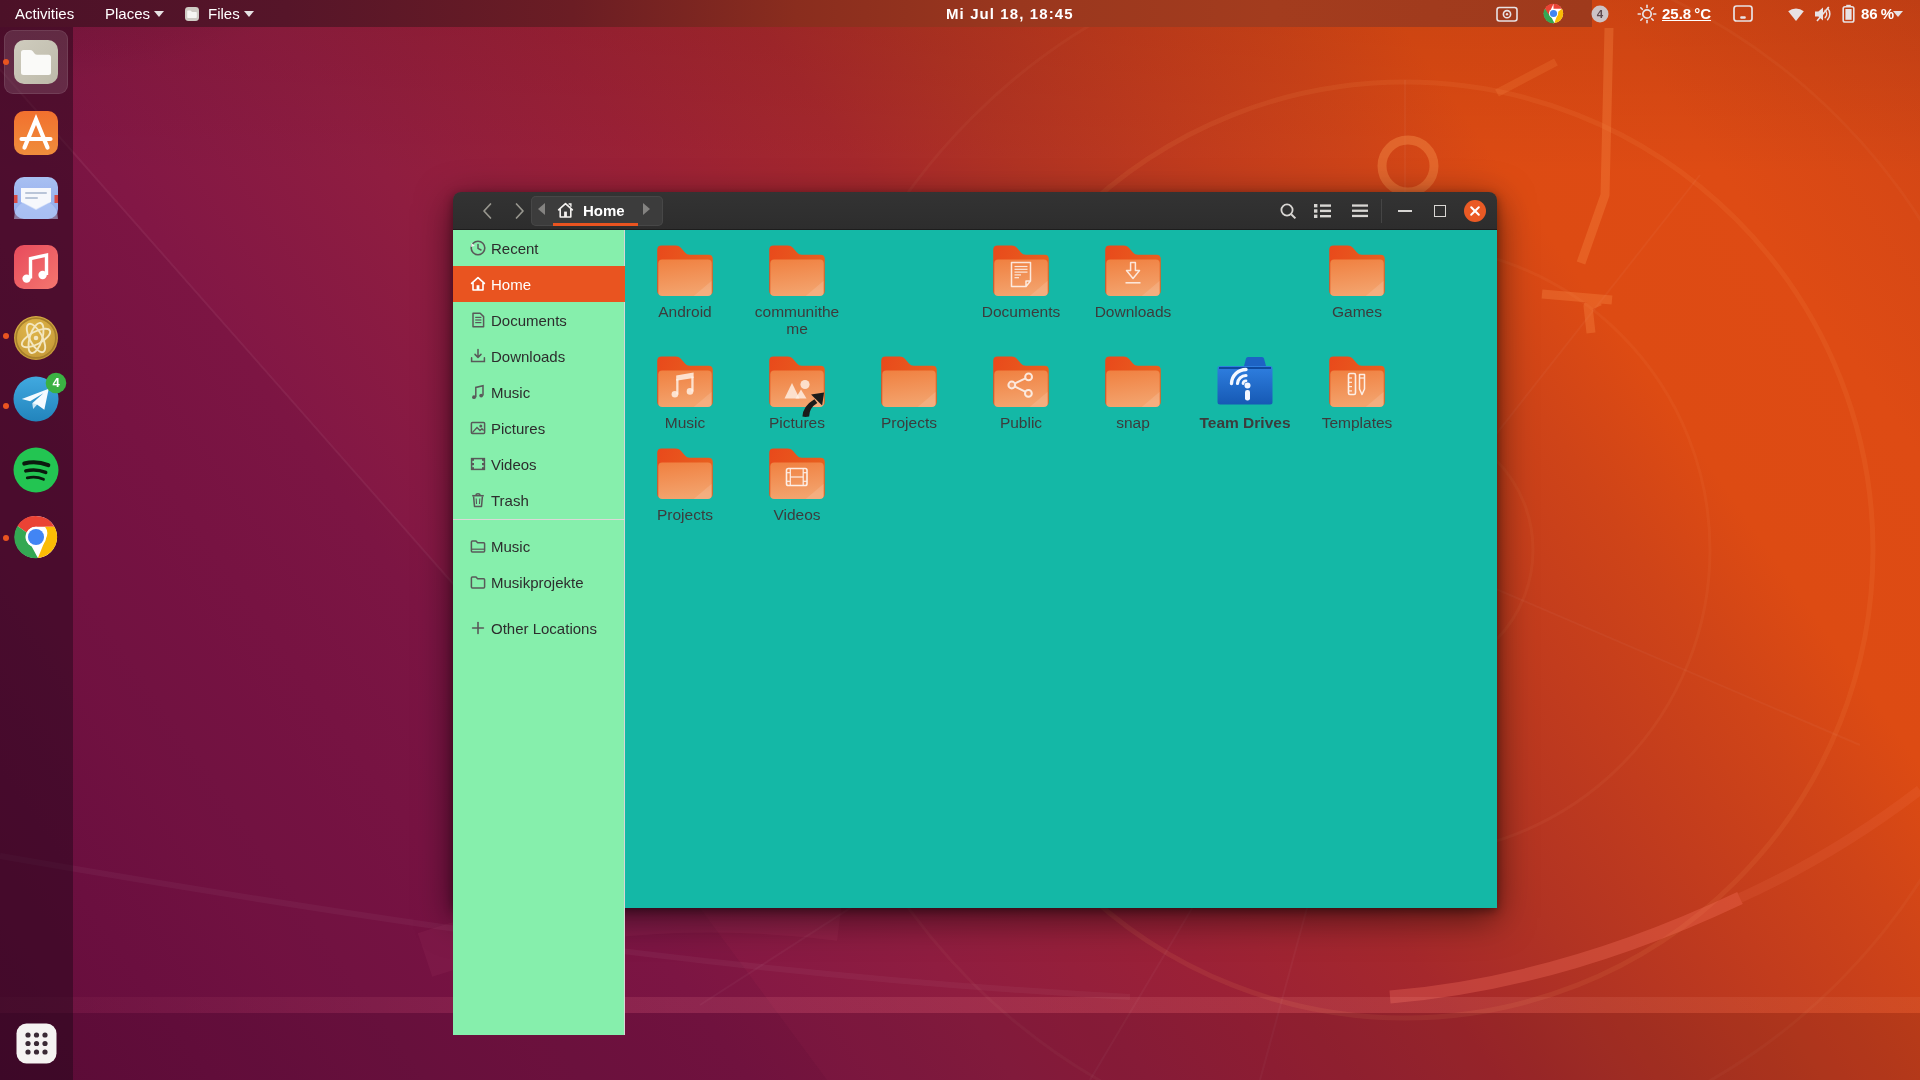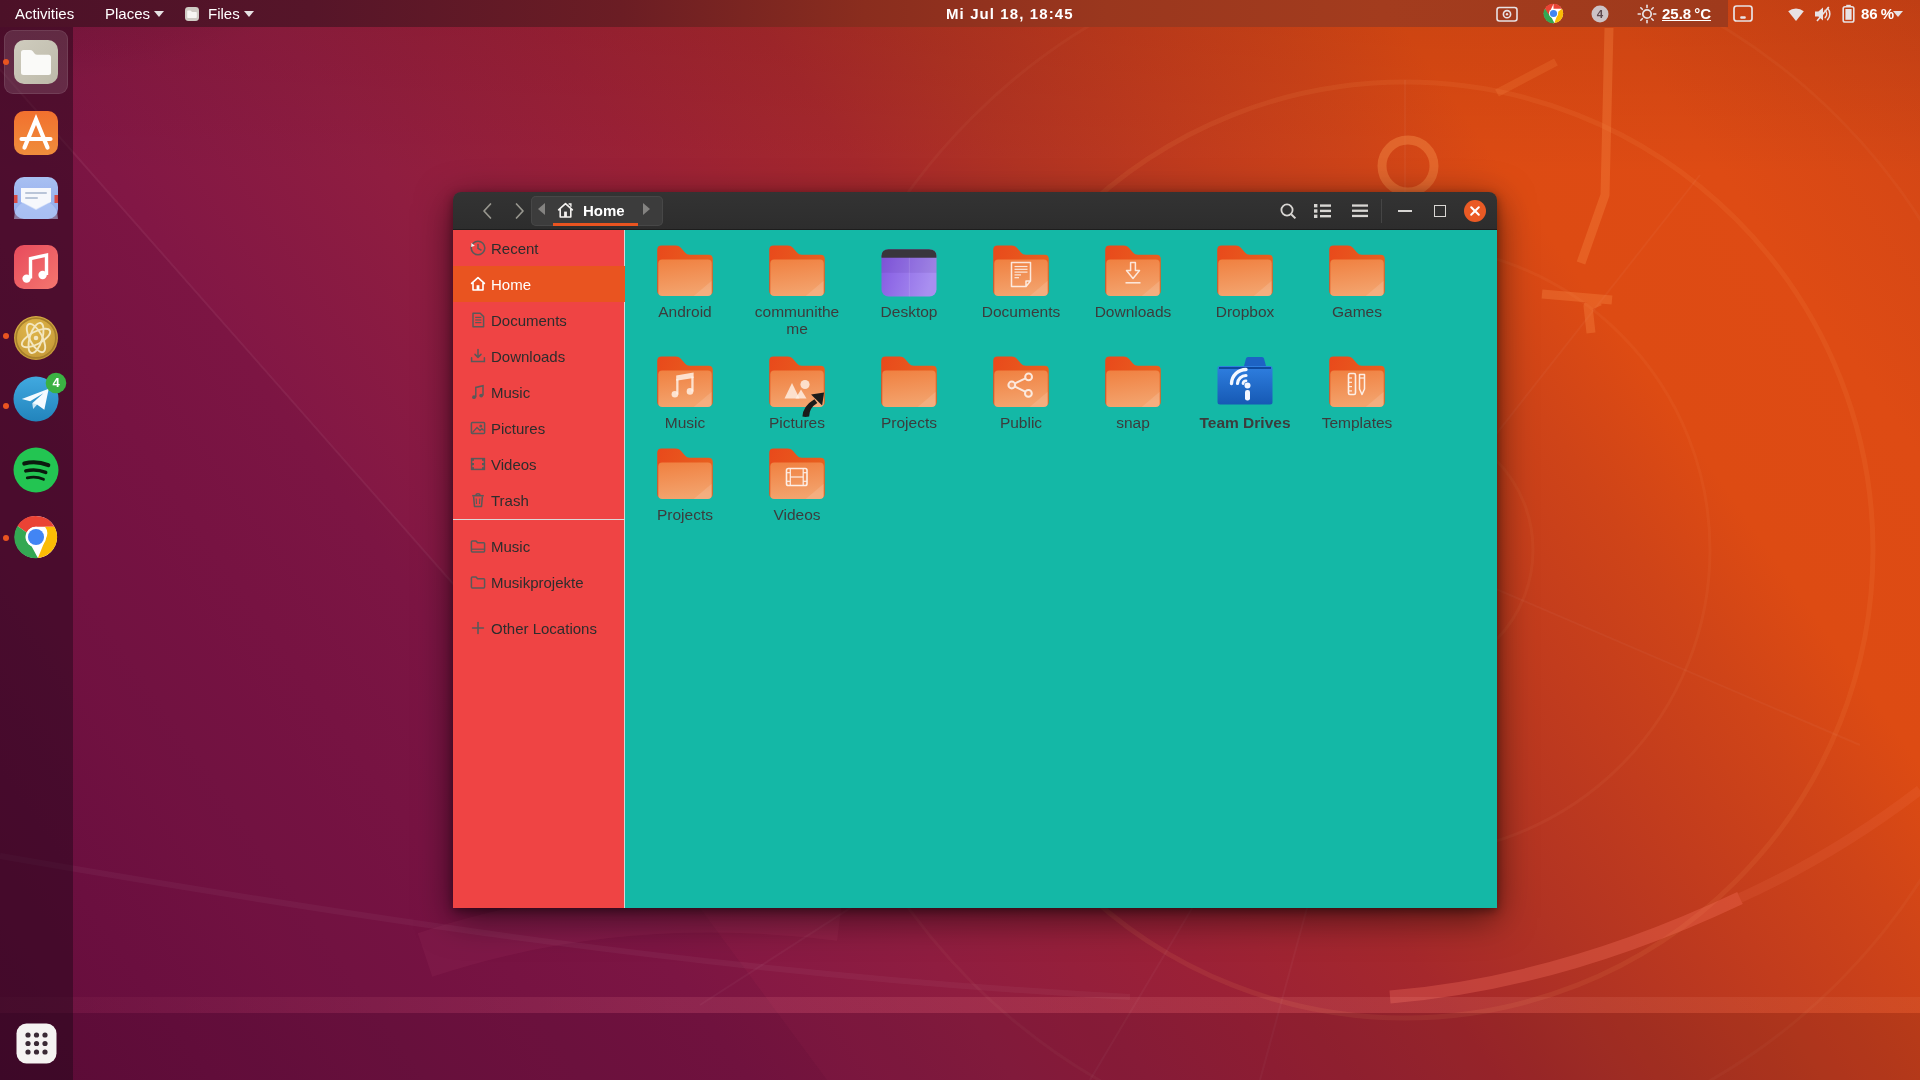--- a/index.html
+++ b/index.html
@@ -9,40 +9,40 @@
   
   #wall { position:absolute; inset:0;
     background:
       linear-gradient(to bottom, rgba(40,0,5,0.10) 0%, rgba(40,0,5,0.0) 16%),
       radial-gradient(ellipse 600px 350px at 0px -160px, rgba(18,0,14,0.30) 0%, rgba(18,0,14,0) 70%),
       linear-gradient(55deg, #690e3d 0%, #701041 8%, #781343 16%, #821745 28%, #8f1d40 38%, #9b2136 48%, #a5282c 56%, #b13323 62%, #c23c1d 69%, #cf4418 75%, #dd4b13 80%, #de4b14 88%, #d04516 100%);
   }
   #wallsvg { position:absolute; inset:0; }
 
   
-  #topbar { position:absolute; left:0; top:0; width:1728px; height:27px;
+  #topbar { position:absolute; left:0; top:0; width:1592px; height:27px;
     background:linear-gradient(90deg, #4c1128 0%, #561529 18%, #6b1d24 36%, #8a2d1e 50%, #9a371e 64%, #a33c1e 80%, #9f3a1c 100%);
     color:#fff; font-size:15px; }
   .tb { position:absolute; top:0; height:27px; display:flex; align-items:center; white-space:nowrap; }
   .caret { display:inline-block; width:0; height:0; border-left:5px solid transparent; border-right:5px solid transparent; border-top:6px solid #e8e2e4; margin-left:4px; }
 
   
   #dock { position:absolute; left:0; top:27px; width:73px; height:1053px; background:rgba(30,6,24,0.47); }
   .dicon { position:absolute; left:13px; width:46px; height:46px; }
   .dot { position:absolute; left:3px; width:6px; height:6px; border-radius:50%; background:#e95420; }
 
   
   #win { position:absolute; left:453px; top:192px; width:1044px; height:716px;
     border-radius:8px 8px 2px 2px;
     box-shadow:0 10px 36px rgba(0,0,0,0.55), 0 3px 10px rgba(0,0,0,0.38);
   }
   #header { position:absolute; left:0; top:0; width:1044px; height:38px;
     background:linear-gradient(to bottom,#333333 0%, #2d2d2d 100%);
     border-radius:8px 8px 0 0; border-bottom:1px solid #1d1d1d; }
-  #sidebar { position:absolute; left:0; top:38px; width:172px; height:678px; background:#ef4444; border-right:1px solid #d8d6d4; }
+  #sidebar { position:absolute; left:0; top:38px; width:172px; height:805px; background:#86efac; border-right:1px solid #d8d6d4; }
   #content { position:absolute; left:172px; top:38px; width:872px; height:678px; background:#14b8a6; }
 
   .srow { position:absolute; left:0; width:172px; height:36px; display:flex; align-items:center; color:#2d2d2d; font-size:15px; }
   .srow svg { position:absolute; left:16px; top:9px; }
   .srow .t { position:absolute; left:38px; }
   .sel { background:#e95420; color:#ffffff; }
 
   .cell { position:absolute; width:112px; text-align:center; }
   .cell svg.fic { display:block; margin:0 auto; }
   .lbl { margin-top:6px; font-size:15.5px; line-height:17px; color:#3c3c3c; }
@@ -485,36 +485,20 @@
             <use href="#folder"></use>
           </svg>
           <div class="lbl">Android</div>
         </div>
       <div class="cell" style="left:116px; top:13.5px;">
           <svg class="fic" width="56" height="53" viewBox="0 0 56 53">
             <use href="#folder"></use>
           </svg>
           <div class="lbl">communithe<br>me</div>
         </div>
-      <div class="cell" style="left:228px; top:13.5px;">
-        <svg class="fic" width="56" height="53" viewBox="0 0 56 53">
-          <defs>
-              <linearGradient id="dsk" x1="0" y1="0" x2="1" y2="0.25">
-            <stop offset="0" stop-color="#8458e2"></stop>
-                <stop offset="0.5" stop-color="#9674e9"></stop>
-                <stop offset="1" stop-color="#a98ff0"></stop>
-              </linearGradient>
-            </defs>
-          <rect x="0.5" y="5.2" width="55" height="47.3" rx="7" fill="url(#dsk)"></rect>
-          <path d="M0.5 13.8 V12.2 Q0.5 5.2 7.5 5.2 H48 Q55.5 5.2 55.5 12.2 V13.8 H0.5 Z" fill="#39363c"></path>
-          <rect x="0.5" y="13.8" width="55" height="15" fill="rgba(60,20,120,0.10)"></rect>
-          <rect x="27.8" y="13.8" width="1.2" height="38.7" fill="rgba(255,255,255,0.10)"></rect>
-        </svg>
-        <div class="lbl">Desktop</div>
-      </div>
       <div class="cell" style="left:340px; top:13.5px;">
         <svg class="fic" width="56" height="53" viewBox="0 0 56 53">
             <use href="#folder"></use>
           <g opacity="0.8">
             <path d="M18.5 18.5 H37.5 V37 L33 42.5 H18.5 Z M37.5 37 L33 37 L33 42.5" fill="none" stroke="#fff" stroke-width="1.5" stroke-linejoin="round"></path>
             <g stroke="#fff" stroke-width="1.2">
                 <line x1="21.5" y1="22.5" x2="34.5" y2="22.5"></line>
                 <line x1="21.5" y1="25.3" x2="34.5" y2="25.3"></line>
                 <line x1="21.5" y1="28.1" x2="34.5" y2="28.1"></line>
                 <line x1="21.5" y1="30.9" x2="28" y2="30.9"></line>
@@ -527,26 +511,20 @@
       <div class="cell" style="left:452px; top:13.5px;">
         <svg class="fic" width="56" height="53" viewBox="0 0 56 53">
             <use href="#folder"></use>
           <g opacity="0.8" fill="none" stroke="#fff" stroke-width="1.5" stroke-linejoin="round">
             <path d="M25.6 18.5 H30.4 V26.5 H34.5 L28 34.5 L21.5 26.5 H25.6 Z"></path>
             <line x1="20.5" y1="38.8" x2="35.5" y2="38.8"></line>
           </g>
         </svg>
         <div class="lbl">Downloads</div>
       </div>
-      <div class="cell" style="left:564px; top:13.5px;">
-          <svg class="fic" width="56" height="53" viewBox="0 0 56 53">
-            <use href="#folder"></use>
-          </svg>
-          <div class="lbl">Dropbox</div>
-        </div>
       <div class="cell" style="left:676px; top:13.5px;">
           <svg class="fic" width="56" height="53" viewBox="0 0 56 53">
             <use href="#folder"></use>
           </svg>
           <div class="lbl">Games</div>
         </div>
 
       <div class="cell" style="left:4px; top:124.5px;">
         <svg class="fic" width="56" height="53" viewBox="0 0 56 53">
             <use href="#folder"></use>

